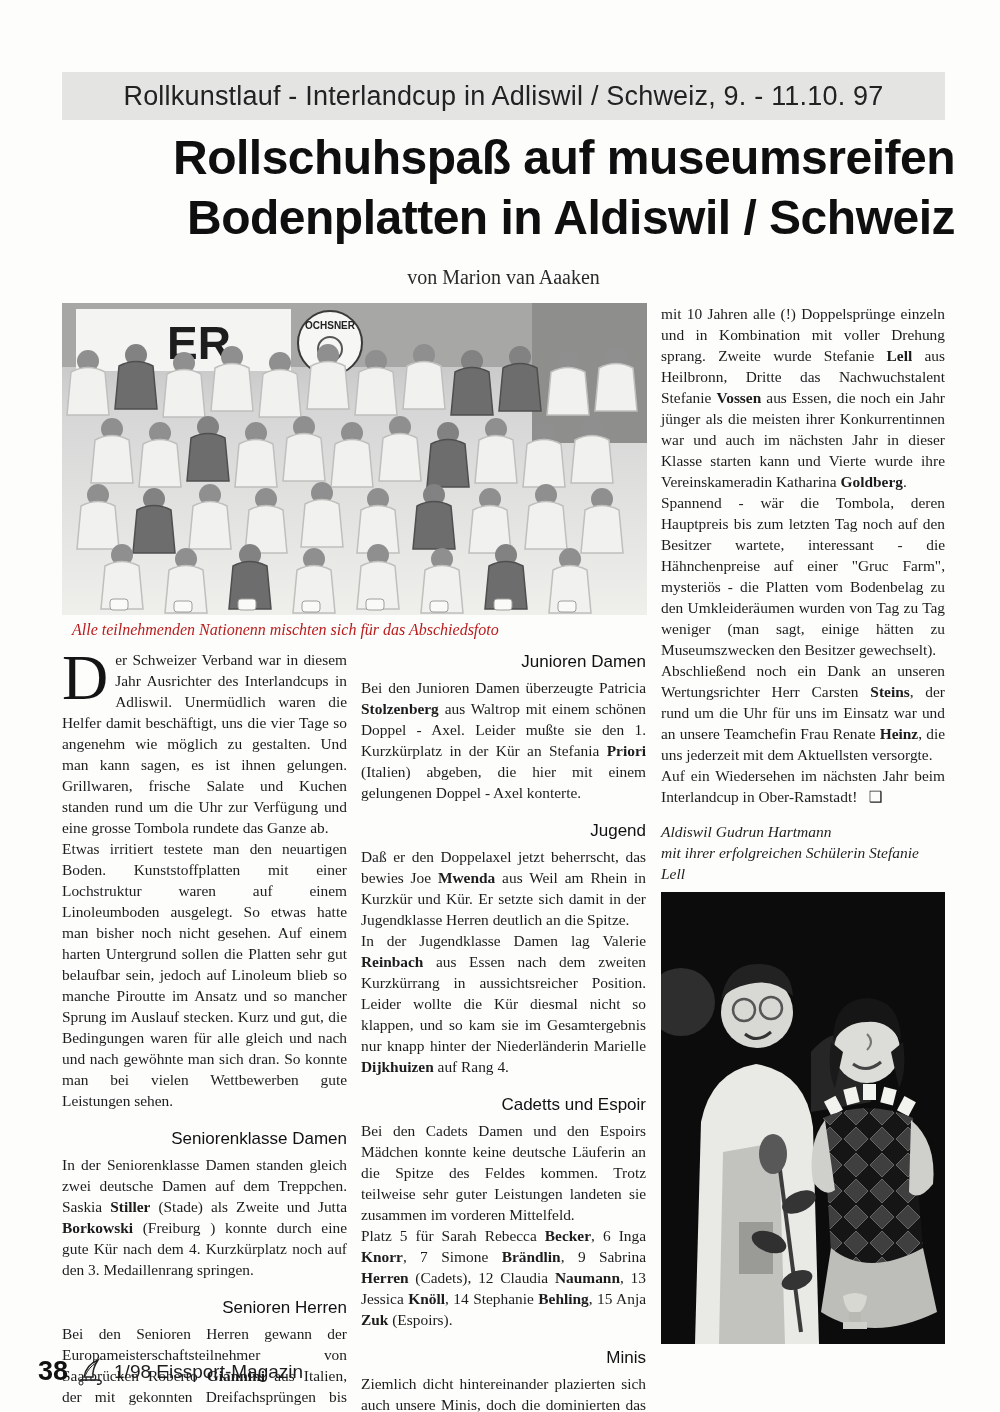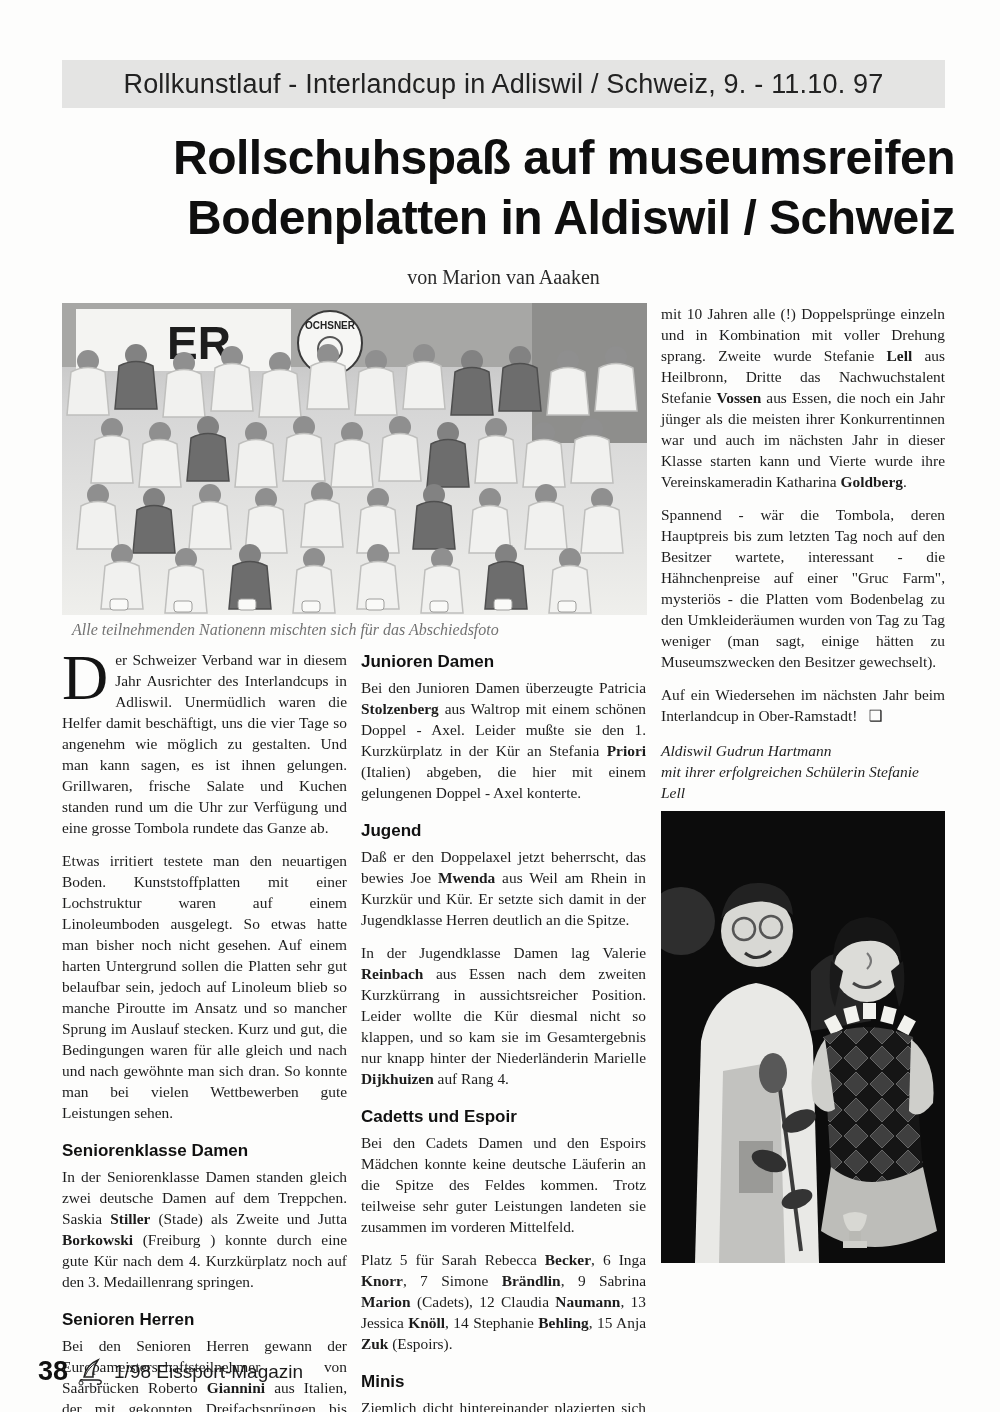--- a/index.html
+++ b/index.html
@@ -1,37 +1,37 @@
 <!DOCTYPE html>
 <html lang="de"><head>
 <meta charset="utf-8">
 <style>
   html,body{margin:0;padding:0;background:#888;}
   .page{position:relative;width:1000px;height:1412px;background:#fdfdfc;margin:0 auto;
         overflow:hidden;font-family:"Liberation Serif",serif;color:#1c1c1c;}
-  .kicker-bar{position:absolute;left:62px;top:60px;width:883px;height:48px;background:#e4e4e3;
+  .kicker-bar{position:absolute;left:62px;top:72px;width:883px;height:48px;background:#e4e4e3;
         display:flex;align-items:center;justify-content:center;}
   .kicker-bar span{font-family:"Liberation Sans",sans-serif;font-size:27px;color:#222;letter-spacing:.2px;}
   .headline{position:absolute;left:50px;top:128px;width:905px;text-align:right;
         font-family:"Liberation Sans",sans-serif;font-weight:bold;font-size:48px;line-height:60px;
         color:#0f0f0f;letter-spacing:-.5px;}
   .byline{position:absolute;left:62px;top:266px;width:883px;text-align:center;
         font-size:20px;color:#2a2a2a;}
   .content{position:absolute;left:62px;top:303px;width:883px;display:flex;gap:14px;}
   .left-wrap{width:585px;flex:0 0 585px;}
   .photo-frame{width:585px;height:312px;overflow:hidden;background:#14b8a6;}
-  .photo-caption{margin:6px 0 10px 10px;font-style:italic;font-size:16px;color:#737373;}
+  .photo-caption{margin:6px 0 10px 10px;font-style:italic;font-size:16px;color:#b91c1c;}
   .cols{display:flex;gap:14px;}
   .col{width:285px;flex:0 0 285px;text-align:justify;font-size:15.4px;line-height:21px;}
   .col3{width:284px;flex:0 0 284px;text-align:justify;font-size:15.4px;line-height:21px;}
   .col p,.col3 p{margin:0;}
-  .col p+p,.col3 p+p{margin-top:12px;}
+  .col p+p,.col3 p+p{margin-top:0;}
   .gap-before{margin-top:12px !important;}
-  h3.sec{font-family:"Liberation Sans",sans-serif;font-size:17px;font-weight:bold;color:#111;
-        margin:17px 0 5px 0;text-align:left;}
+  h3.sec{font-family:"Liberation Sans",sans-serif;font-size:17px;font-weight:normal;color:#111;
+        margin:17px 0 5px 0;text-align:right;}
   h3.sec.first{margin-top:2px;}
   .dropcap{float:left;font-size:64px;line-height:50px;padding:4px 7px 0 0;font-family:"Liberation Serif",serif;color:#141414;}
   b{font-weight:bold;}
   .credit{margin-top:14px;font-style:italic;font-size:15.5px;line-height:21px;text-align:left;color:#222;}
   .photo2-frame{margin-top:8px;width:284px;height:452px;overflow:hidden;background:#0d0d0d;}
   .footer{position:absolute;left:38px;top:1356px;display:flex;align-items:center;gap:8px;}
   .footer .pnum{font-family:"Liberation Sans",sans-serif;font-weight:bold;font-size:27px;color:#111;}
   .footer .issue{font-family:"Liberation Sans",sans-serif;font-size:19px;color:#1c1c1c;}
   svg{display:block;}
 </style>
@@ -151,30 +151,31 @@
         </div>
 
         <div class="col">
           <h3 class="sec first">Junioren Damen</h3>
           <p>Bei den Junioren Damen überzeugte Patricia <b>Stolzenberg</b> aus Waltrop mit einem schönen Doppel - Axel. Leider mußte sie den 1. Kurzkürplatz in der Kür an Stefania <b>Priori</b> (Italien) abgeben, die hier mit einem gelungenen Doppel - Axel konterte.</p>
           <h3 class="sec">Jugend</h3>
           <p>Daß er den Doppelaxel jetzt beherrscht, das bewies Joe <b>Mwenda</b> aus Weil am Rhein in Kurzkür und Kür. Er setzte sich damit in der Jugendklasse Herren deutlich an die Spitze.</p>
           <p>In der Jugendklasse Damen lag Valerie <b>Reinbach</b> aus Essen nach dem zweiten Kurzkürrang in aussichtsreicher Position. Leider wollte die Kür diesmal nicht so klappen, und so kam sie im Gesamtergebnis nur knapp hinter der Niederländerin Marielle <b>Dijkhuizen</b> auf Rang 4.</p>
           <h3 class="sec">Cadetts und Espoir</h3>
           <p>Bei den Cadets Damen und den Espoirs Mädchen konnte keine deutsche Läuferin an die Spitze des Feldes kommen. Trotz teilweise sehr guter Leistungen  landeten sie zusammen im vorderen Mittelfeld.</p>
-          <p>Platz 5 für Sarah Rebecca <b>Becker</b>, 6 Inga <b>Knorr</b>, 7 Simone <b>Brändlin</b>, 9 Sabrina <b>Marion</b> (Cadets), 12 Claudia <b>Naumann</b>, 13 Jessica <b>Knöll</b>, 14 Stephanie <b>Behling</b>, 15 Anja <b>Zuk</b> (Espoirs).</p>
+          <p>Platz 5 für Sarah Rebecca <b>Becker</b>, 6 Inga <b>Knorr</b>, 7 Simone <b>Brändlin</b>, 9 Sabrina <b>Herren</b> (Cadets), 12 Claudia <b>Naumann</b>, 13 Jessica <b>Knöll</b>, 14 Stephanie <b>Behling</b>, 15 Anja <b>Zuk</b> (Espoirs).</p>
           <h3 class="sec">Minis</h3>
           <p>Ziemlich dicht hintereinander plazierten sich auch unsere Minis, doch die dominierten das Feld und mußten sich nur von Sara  aus Slovenien geschlagen geben, die schon</p>
         </div>
       </div>
     </div>
 
     <div class="col3">
       <p>mit 10 Jahren alle (!) Doppelsprünge einzeln und in Kombination mit voller Drehung sprang. Zweite wurde Stefanie <b>Lell</b> aus Heilbronn, Dritte das Nachwuchstalent Stefanie <b>Vossen</b> aus Essen, die noch ein Jahr jünger als die meisten ihrer Konkurrentinnen war und auch im nächsten Jahr in dieser Klasse starten kann und Vierte wurde ihre Vereinskameradin Katharina <b>Goldberg</b>.</p>
       <p>Spannend - wär die Tombola, deren Hauptpreis bis zum letzten Tag noch auf den Besitzer wartete, interessant - die Hähnchenpreise auf einer "Gruc Farm",  mysteriös  - die Platten vom Bodenbelag zu den Umkleideräumen wurden von Tag zu Tag weniger (man sagt, einige hätten zu Museumszwecken den Besitzer gewechselt).</p>
+      <p>Abschließend noch ein Dank an unseren Wertungsrichter Herr Carsten <b>Steins</b>, der rund um die Uhr für uns im Einsatz war und an unsere Teamchefin Frau Renate <b>Heinz</b>, die uns jederzeit mit dem Aktuellsten versorgte.</p>
       <p>Auf ein Wiedersehen im nächsten Jahr beim Interlandcup in Ober-Ramstadt!&nbsp;&nbsp;&nbsp;❑</p>
       <div class="credit">
         <div>Aldiswil Gudrun Hartmann</div>
         <div>mit ihrer erfolgreichen Schülerin Stefanie Lell</div>
       </div>
 
       <div class="photo2-frame">
         <svg width="284" height="452" viewBox="0 0 284 452" xmlns="http://www.w3.org/2000/svg">
           <defs>
             <pattern id="diam" width="26" height="26" patternUnits="userSpaceOnUse" patternTransform="rotate(0)">

